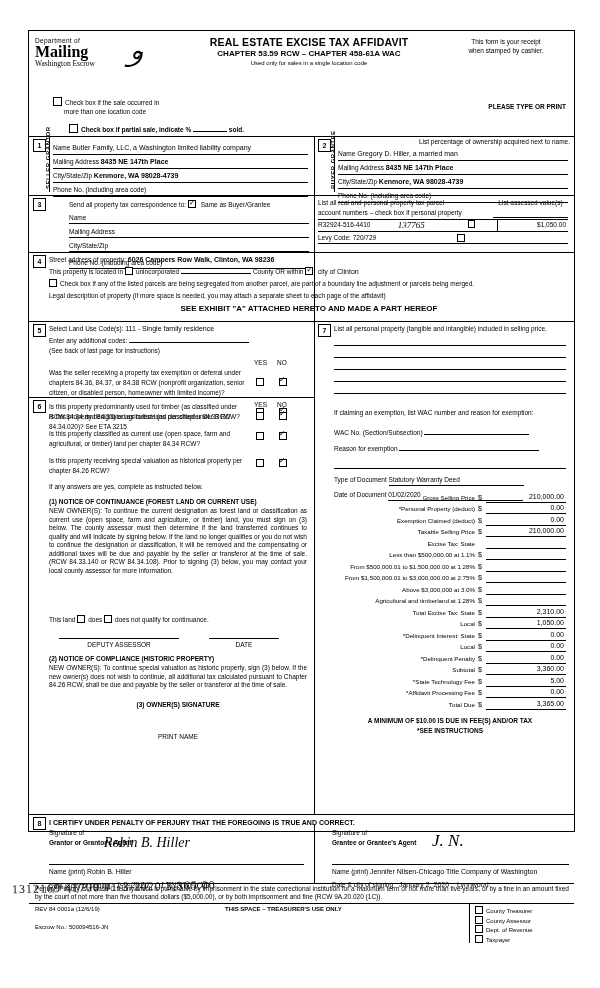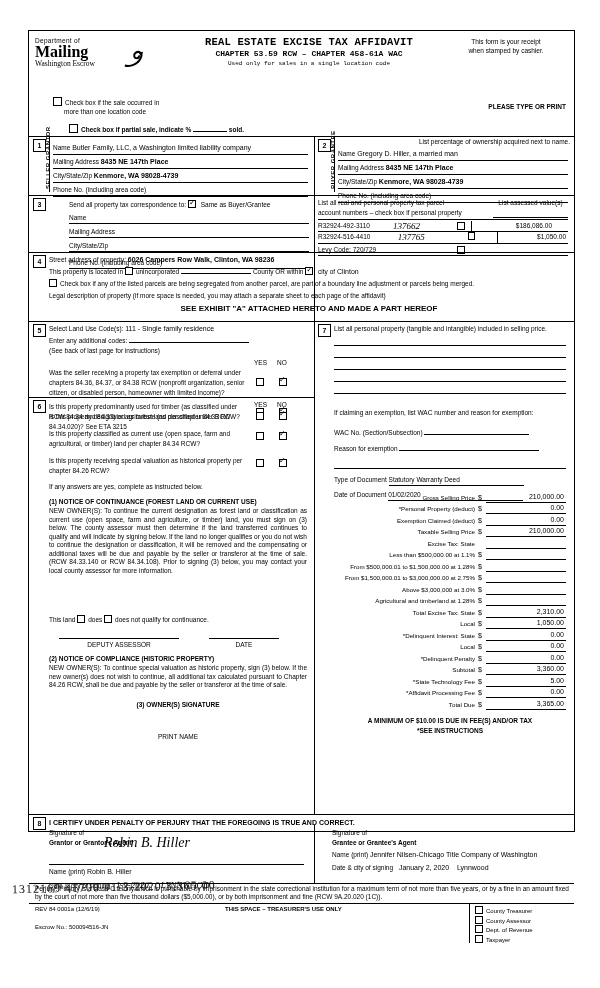--- a/index.html
+++ b/index.html
@@ -5,21 +5,21 @@
   html,body{margin:0;padding:0;background:#ffffff;}
   body{width:600px;height:988px;font-family:"Liberation Sans",sans-serif;color:#000;}
   .page{position:relative;width:600px;height:988px;overflow:hidden;background:#fff;}
   .doc{position:absolute;left:28px;top:30px;width:545px;height:800px;border:1.5px solid #000;background:#fff;}
   .hdr{position:relative;height:62px;border-bottom:0;}
   .logo{position:absolute;left:6px;top:6px;width:150px;}
   .logo .l1{font-size:6.5px;letter-spacing:.3px;}
   .logo .l2{font-size:16px;font-weight:bold;line-height:15px;font-family:"Liberation Serif",serif;}
   .logo .l3{font-size:7.5px;font-family:"Liberation Serif",serif;}
   .logo .swirl{position:absolute;left:88px;top:12px;width:22px;height:22px;}
-  .title{position:absolute;left:150px;top:5px;width:260px;text-align:center;font-family:Liberation Mono, monospace;}
+  .title{position:absolute;left:150px;top:5px;width:260px;text-align:center;}
   .title .t1{font-size:10.5px;font-weight:bold;letter-spacing:.2px;}
   .title .t2{font-size:8px;font-weight:bold;margin-top:1px;}
   .title .t3{font-size:7.5px;font-weight:bold;margin-top:3px;}
   .title .t4{font-size:6px;margin-top:2px;}
   .receipt{position:absolute;right:8px;top:6px;width:120px;text-align:center;font-size:6.5px;line-height:9px;}
   .note-left{position:absolute;left:24px;top:66px;font-size:6.5px;line-height:9px;}
   .chk{display:inline-block;width:7px;height:7px;border:1px solid #000;vertical-align:-1px;margin-right:3px;background:#fff;}
   .chk.sm{width:6px;height:6px;}
   .ptype{position:absolute;right:8px;top:72px;font-size:6.5px;font-weight:bold;}
   .note2{position:absolute;left:40px;top:93px;font-size:6.5px;}
@@ -121,26 +121,20 @@
 
     <div class="sect" style="left:289px;top:167px;width:250px;">
       <div style="display:flex;">
         <div style="width:175px;">
           <div>List all real and personal property tax parcel</div>
           <div>account numbers – check box if personal property</div>
         </div>
         <div style="width:75px;text-align:center;border-bottom:1px solid #000;">List assessed value(s)</div>
       </div>
       <div style="border-top:1px solid #000;margin-top:1px;">
-        <div style="display:flex;border-bottom:1px solid #000;height:11px;align-items:center;">
-          <span style="width:75px;">R32924-492-3110</span>
-          <span class="hand" style="width:64px;font-size:9px;">137662</span>
-          <span class="chk sm"></span>
-          <span style="width:80px;text-align:right;padding-right:2px;border-left:1px solid #000;margin-left:3px;">$186,086.00</span>
-        </div>
         <div style="display:flex;border-bottom:1px solid #000;height:11px;gap:16px;">
           <span style="width:75px;">R32924-516-4410</span>
           <span class="hand" style="width:64px;font-size:9px;">137765</span>
           <span class="chk sm"></span>
           <span style="width:80px;text-align:right;padding-right:2px;border-left:1px solid #000;margin-left:3px;">$1,050.00</span>
         </div>
         <div style="display:flex;border-bottom:1px solid #000;height:11px;align-items:center;">
           <span style="width:75px;">Levy Code: 720/729</span>
           <span class="hand" style="width:64px;font-size:9px;"></span>
           <span class="chk sm"></span>
@@ -382,20 +376,23 @@
       <div style="margin-top:2px;"><span>Name (print)</span>
         <span class="val">Robin B. Hiller</span></div>
       <div style="margin-top:3px;"><span>Date &amp; city of signing</span>
         <span class="hand" style="font-size:9px;margin-left:4px;">1-9-2020</span>
         <span class="hand" style="font-size:9px;margin-left:10px;">LYNNWOOD</span></div>
     </div>
 
     <div class="sect" style="left:303px;top:797px;width:237px;">
       <div>Signature of</div>
       <div style="font-weight:bold;">Grantee or Grantee's Agent</div>
+      <div style="position:relative;height:16px;border-bottom:1px solid #000;">
+        <span class="sig" style="position:absolute;left:100px;top:-12px;font-size:17px;">J. N.</span>
+      </div>
       <div style="margin-top:2px;"><span>Name (print)</span>
         <span class="val">Jennifer Nilsen-Chicago Title Company of Washington</span></div>
       <div style="margin-top:3px;"><span>Date &amp; city of signing</span>
         <span class="val" style="margin-left:4px;">January 2, 2020</span>
         <span class="val" style="margin-left:6px;">Lynnwood</span></div>
     </div>
 
     <div class="hline" style="left:0;top:852px;width:545px;"></div>
     <div class="sect" style="left:6px;top:854px;width:534px;line-height:8px;">Perjury: Perjury is a class C felony which is punishable by imprisonment in the state correctional institution for a maximum term of not more than five years, or by a fine in an amount fixed by the court of not more than five thousand dollars ($5,000.00), or by both imprisonment and fine (RCW 9A.20.020 (1C)).</div>
     <div class="hline" style="left:0;top:872px;width:545px;"></div>

